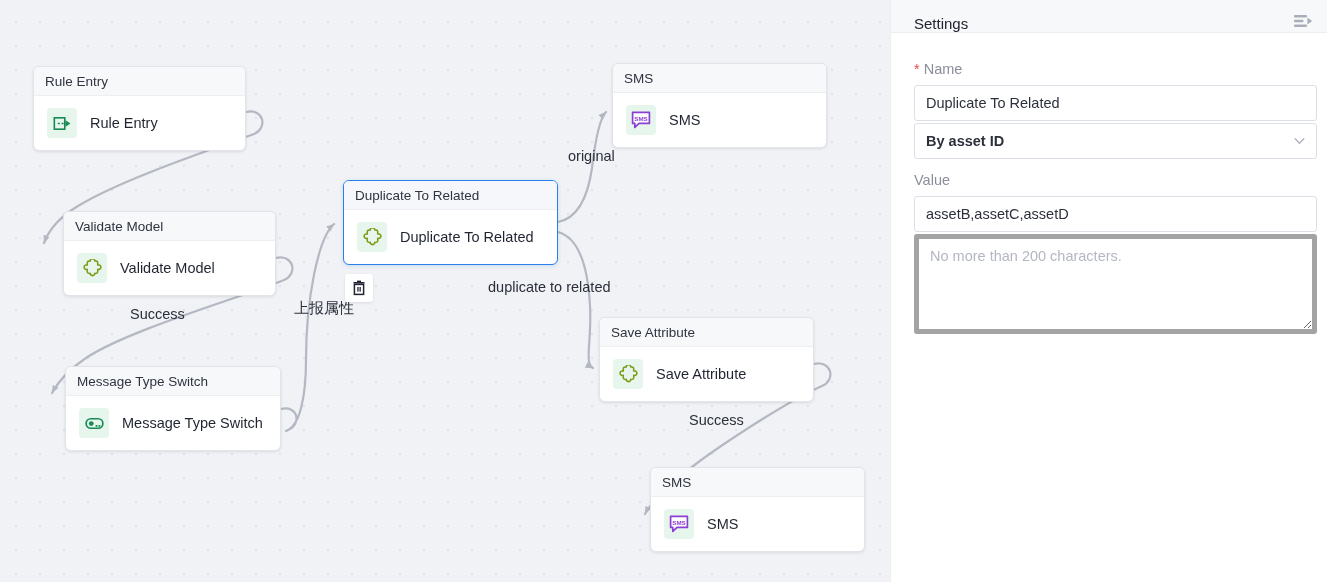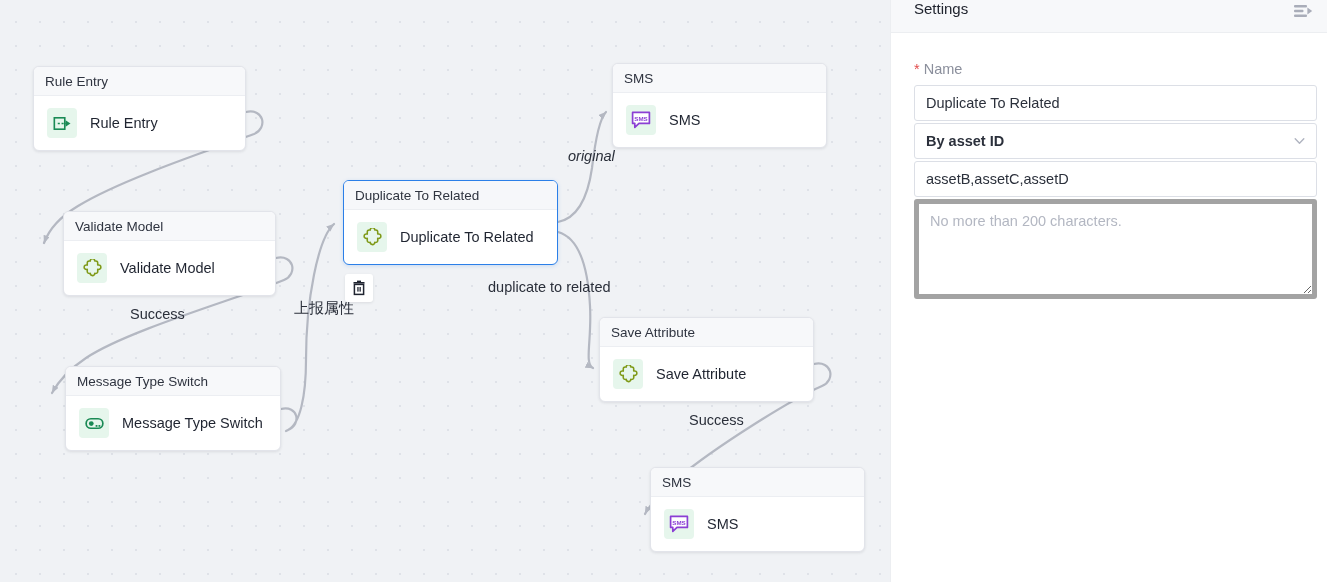--- a/index.html
+++ b/index.html
@@ -95,21 +95,21 @@
     position: relative;
     width: 437px; height: 582px;
     flex: 0 0 437px;
     background: #ffffff;
     border-left: 1px solid #eceef1;
   }
   #panel-head {
     height: 33px;
     background: #f7f8fa;
     border-bottom: 1px solid #eceef1;
-    display: flex; align-items: flex-start;
+    display: flex; align-items: flex-end;
     padding: 0 13px 0 23px;
     justify-content: space-between;
   }
   #panel-title { font-size: 15px; color: #20242e; }
   .collapse-btn {
     width: 22px; height: 22px;
     display: flex; align-items: center; justify-content: center;
     cursor: pointer;
   }
   #panel-body { padding: 15px 23px 0 23px; }
@@ -277,21 +277,21 @@
               <svg width="20" height="20" viewBox="0 0 20 20">
                 <path d="M1.6,2.4 h16.8 v11 h-10.4 l-4.2,4 v-4 h-2.2 z" fill="#ffffff" stroke="#8b3fd4" stroke-width="1.7" stroke-linejoin="round"></path>
                 <text x="10" y="10.6" font-family="Liberation Sans, sans-serif" font-size="6.2" font-weight="bold" fill="#8b3fd4" text-anchor="middle">SMS</text>
               </svg>
             </div>
             <div class="node-label">SMS</div>
           </div>
         </div>
       </div>
     <div id="label-host">
-        <div class="edge-label" style="left: 568px; top: 148px; font-style: italic;">original</div>
+        <div class="edge-label" style="left: 568px; top: 148px;">original</div>
         <div class="edge-label" style="left: 130px; top: 306px;">Success</div>
         <div class="edge-label cjk" style="left: 294px; top: 299px;">上报属性</div>
         <div class="edge-label" style="left: 488px; top: 279px;">duplicate to related</div>
         <div class="edge-label" style="left: 689px; top: 412px;">Success</div>
       </div>
 
     <div class="del-btn" id="del-btn" style="left: 345px; top: 274px;">
       <svg width="16" height="16" viewBox="0 0 16 16">
         <rect x="2.5" y="2" width="11" height="1.6" fill="#1f2430"></rect>
         <rect x="6" y="0.6" width="4" height="1.4" fill="#1f2430"></rect>
@@ -330,20 +330,21 @@
           <span>By asset ID</span>
           <span class="chev">
             <svg width="13" height="13" viewBox="0 0 13 13">
               <path d="M2.2,4.3 L6.5,8.8 L10.8,4.3" fill="none" stroke="#b0b4c0" stroke-width="1.4" stroke-linecap="round" stroke-linejoin="round"></path>
             </svg>
           </span>
         </div>
       </div>
 
       <div class="field">
+        <label class="flabel">Value</label>
         <input class="f-input" type="text" value="assetB,assetC,assetD" style="">
       </div>
 
       <div class="field">
         <textarea class="f-textarea" placeholder="No more than 200 characters." style=""></textarea>
       </div>
 
     </div>
   </div>
 </div>

